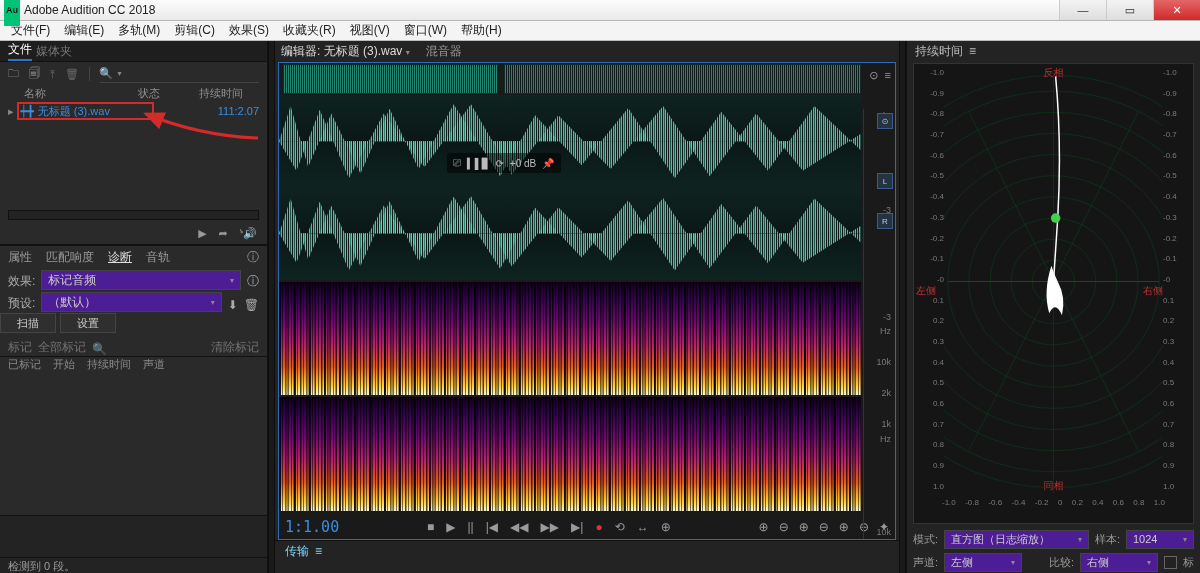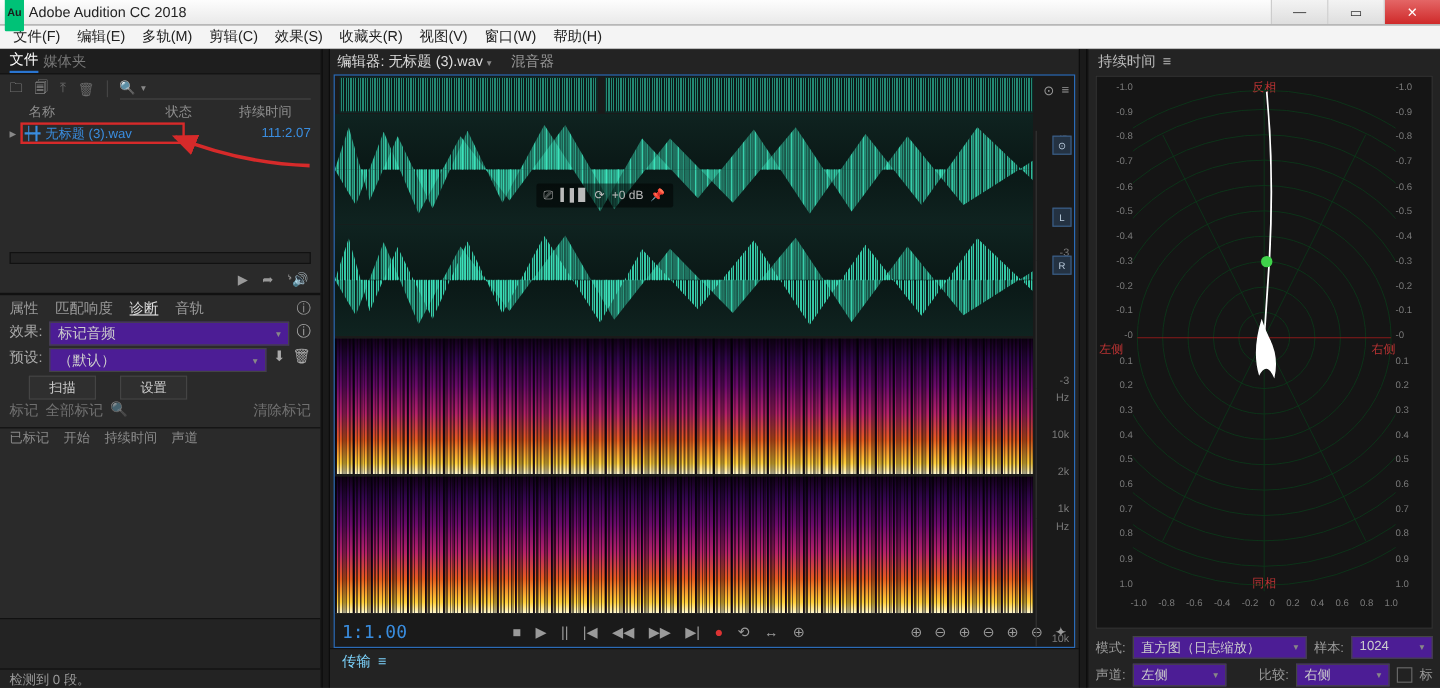--- a/index.html
+++ b/index.html
@@ -26,24 +26,24 @@
 .filerow{height:18px;display:flex;align-items:center;padding:0 8px;color:#3a8ddf;font-size:11px}
 .filerow .fn{flex:1;display:flex;align-items:center;gap:4px;border:2px solid #d62a2a;padding:0 2px;box-sizing:border-box;height:18px}
 .filerow .dur{width:55px;text-align:right;color:#3a8ddf}
 .filerow .c2{width:50px}
 .arrow{position:absolute;pointer-events:none}
 .scr{height:8px;background:#232323;border:1px solid #111;margin:2px 8px}
 .pbtns{height:22px;display:flex;align-items:center;justify-content:flex-end;gap:12px;padding:0 10px;color:#999}
 .proprow{height:22px;display:flex;align-items:center;gap:14px;padding:0 8px;color:#9a9a9a;font-size:12px}
 .proprow .act2{color:#ddd;text-decoration:underline}
 .proprow .mic{margin-left:auto}
-.fxrow{height:22px;display:flex;align-items:flex-start;gap:6px;padding:0 8px;color:#aaa;font-size:12px}
+.fxrow{height:22px;display:flex;align-items:flex-end;gap:6px;padding:0 8px;color:#aaa;font-size:12px}
 .sel{flex:1;height:18px;background:#4c1d95;border:1px solid #444;display:flex;align-items:center;padding:0 6px;color:#ccc;justify-content:space-between}
 .sel.sm{flex:none;width:110px}
-.row3{height:22px;display:flex;align-items:center;gap:20px;padding:0 24px}
+.row3{height:22px;display:flex;align-items:center;gap:4px;padding:0 0}
 .bt{height:18px;padding:0 16px;background:#2f2f2f;border:1px solid #444;display:flex;align-items:center;color:#ccc}
 .mkhdr{height:18px;display:flex;padding:0 8px;gap:12px;color:#8a8a8a;border-top:1px solid #111}
 .status{height:17px;background:#232323;border-top:1px solid #111;display:flex;align-items:center;padding:0 8px;color:#9a9a9a}
 .center{flex:1;display:flex;flex-direction:column;position:relative}
 .ctabs{height:20px;display:flex;align-items:center;padding-left:6px;gap:16px;color:#999;font-size:12px}
 .ctabs .ac{color:#ddd}
 .ed{flex:1;border:1px solid #2b6bb7;margin:1px 3px 0 3px;background:#1a1a1a;display:flex;flex-direction:column;position:relative}
 .ov{height:32px;display:flex;align-items:center;position:relative;padding:0 34px 0 4px;gap:6px}
 .ov .seg{height:28px;background:linear-gradient(#0a1a18,#0a1a18);position:relative;overflow:hidden;border:1px solid #0d2d29}
 .ov .seg::after{content:"";position:absolute;inset:0;background:repeating-linear-gradient(90deg,#2fe0b8 0 1px,transparent 1px 2px);opacity:.55;mix-blend-mode:screen}

